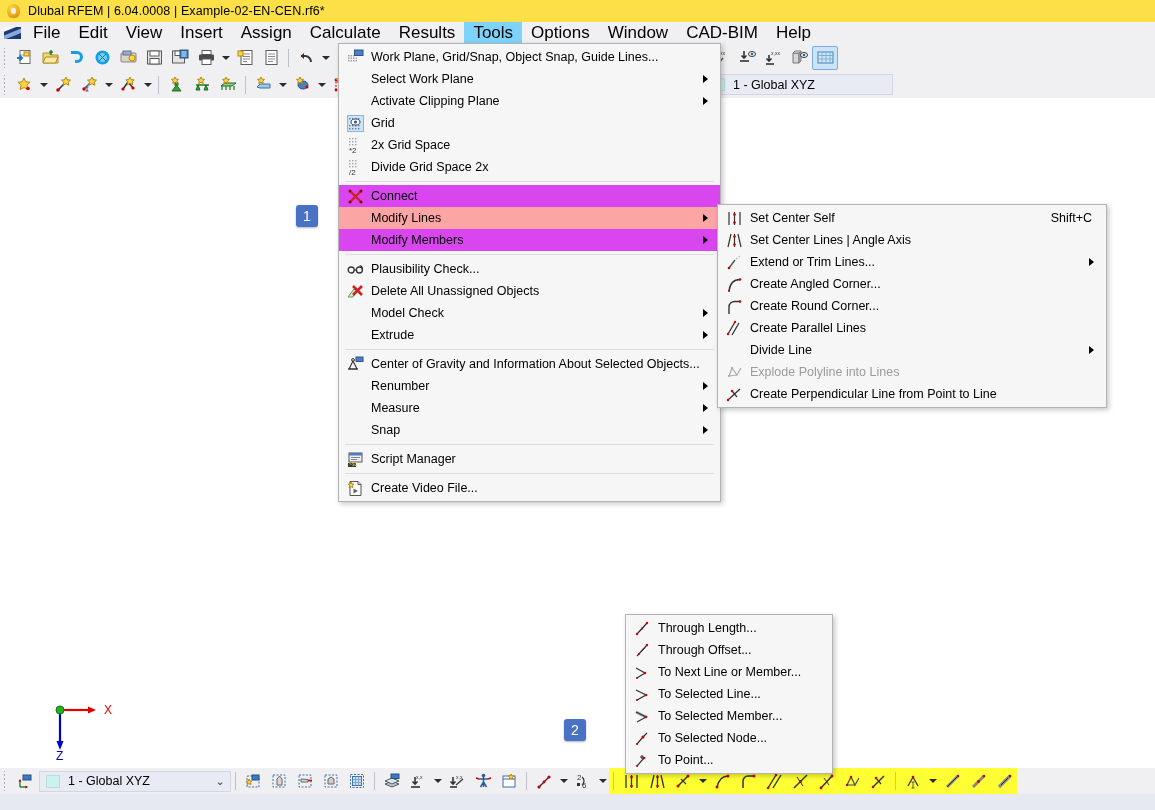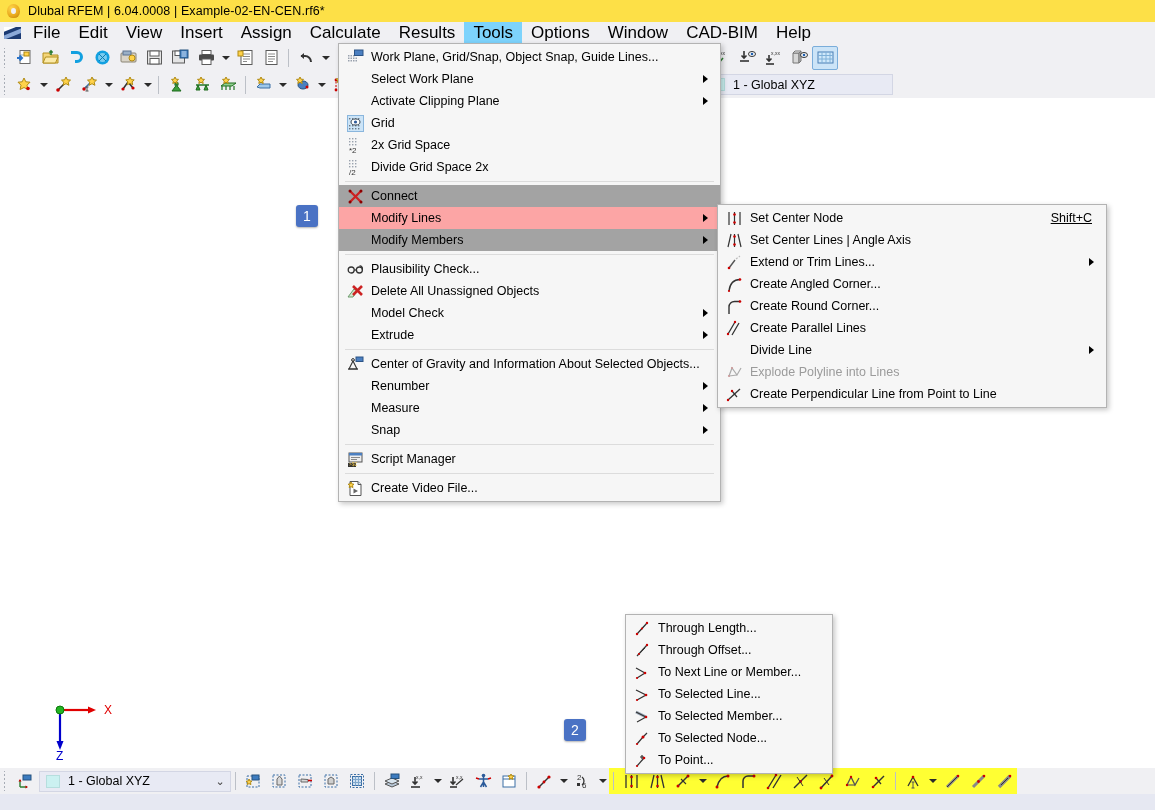--- a/index.html
+++ b/index.html
@@ -132,28 +132,28 @@
     padding:2px 0;
   }
   .menu .row {
     display:flex; align-items:center; height:22px; position:relative;
     padding:0 0 0 0; white-space:nowrap; font-size:12.5px;
   }
   .menu .row .ico {
     width:32px; height:22px; display:flex; align-items:center; justify-content:center; flex:none;
   }
   .menu .row .txt { flex:1; padding-right:36px; }
-  .menu .row .acc { padding-right:14px; color:#000; font-size:12.5px;text-decoration:underline; }
+  .menu .row .acc { padding-right:14px; color:#000; font-size:12.5px; }
   .menu .row .arrow {
     position:absolute; right:12px; top:50%; transform:translateY(-50%);
     width:0;height:0;border-top:4px solid transparent;border-bottom:4px solid transparent;
     border-left:5px solid #000;
   }
   .menu .row.disabled .txt { color:#9b9b9b; }
-  .menu .row.hl-yellow { background:#a3a3a3;justify-content:center; }
+  .menu .row.hl-yellow { background:#d946ef;justify-content:center; }
   .menu .row.hl-green { background:#fca5a5; }
   .menu .sep { height:1px; background:#dcdcdc; margin:3px 6px 3px 34px; }
   .menu .sep.full { margin-left:6px; }
 
   #tools-menu { left:338px; top:43px; width:383px; }
   #modify-lines-menu { left:717px; top:204px; width:390px; }
   #divide-line-menu { left:625px; top:614px; width:208px; }
 
   .badge {
     position:absolute; width:22px; height:22px; background:#4a72c4;
@@ -1043,21 +1043,21 @@
   <div class="menu" id="modify-lines-menu">
 
     <div class="row">
       <span class="ico">
         <svg class="icn" viewBox="0 0 17 17">
             <path d="M3 2 v13 M14 2 v13 M8.5 2 v13" stroke="#333" stroke-width="1.2"></path>
             <circle cx="8.5" cy="4.5" r="1.3" fill="#c00"></circle>
             <circle cx="8.5" cy="12.5" r="1.3" fill="#c00"></circle>
           </svg>
       </span>
-      <span class="txt">Set Center Node</span>
+      <span class="txt">Set Center Self</span>
       <span class="acc">Shift+C</span>
     </div>
 
     <div class="row">
       <span class="ico">
         <svg class="icn" viewBox="0 0 17 17">
             <path d="M2 15 L5 2 M15 15 L12 2 M8.5 2 v13" stroke="#333" stroke-width="1.2"></path>
             <circle cx="8.5" cy="4.5" r="1.3" fill="#c00"></circle>
             <circle cx="8.5" cy="12.5" r="1.3" fill="#c00"></circle>
           </svg>

